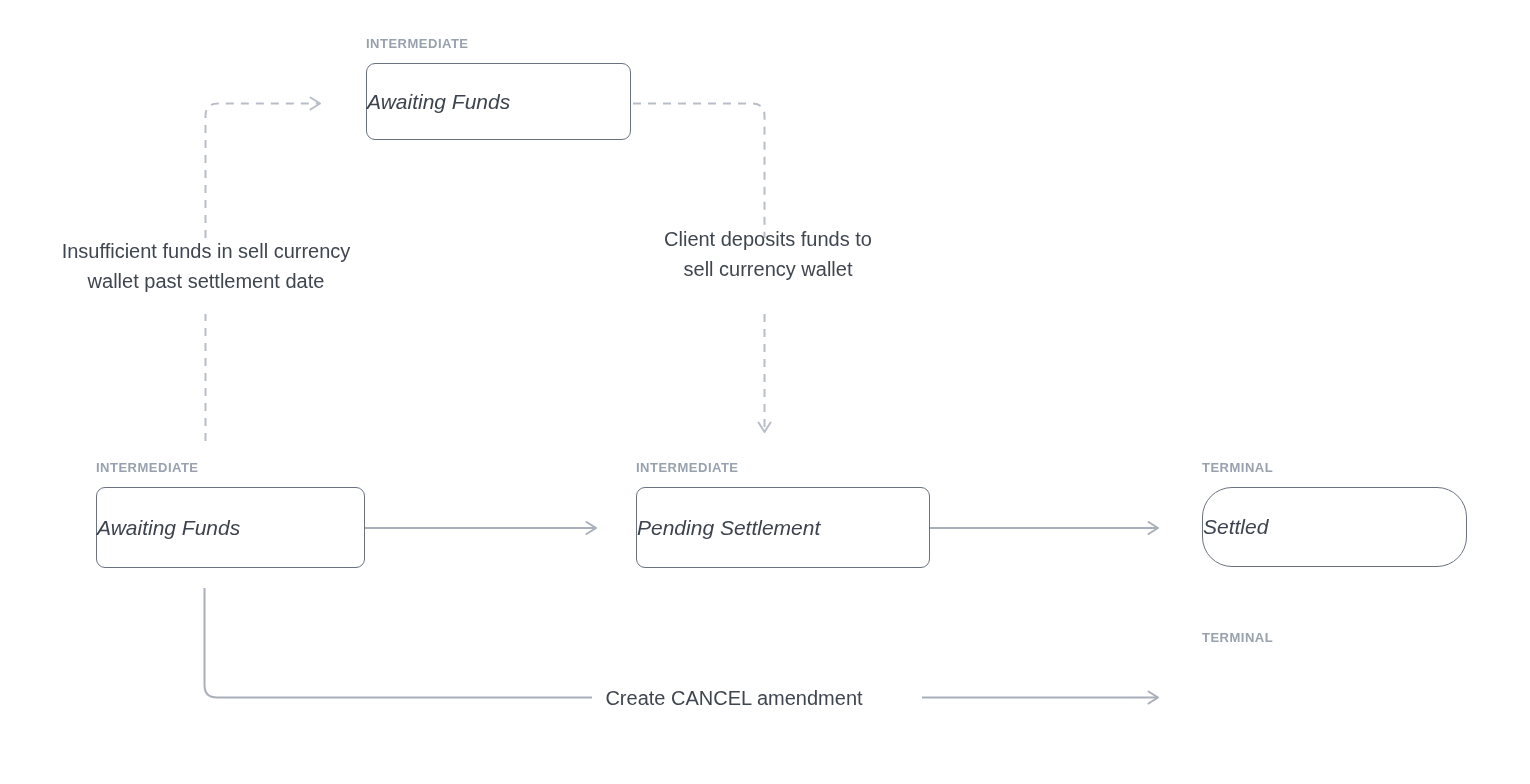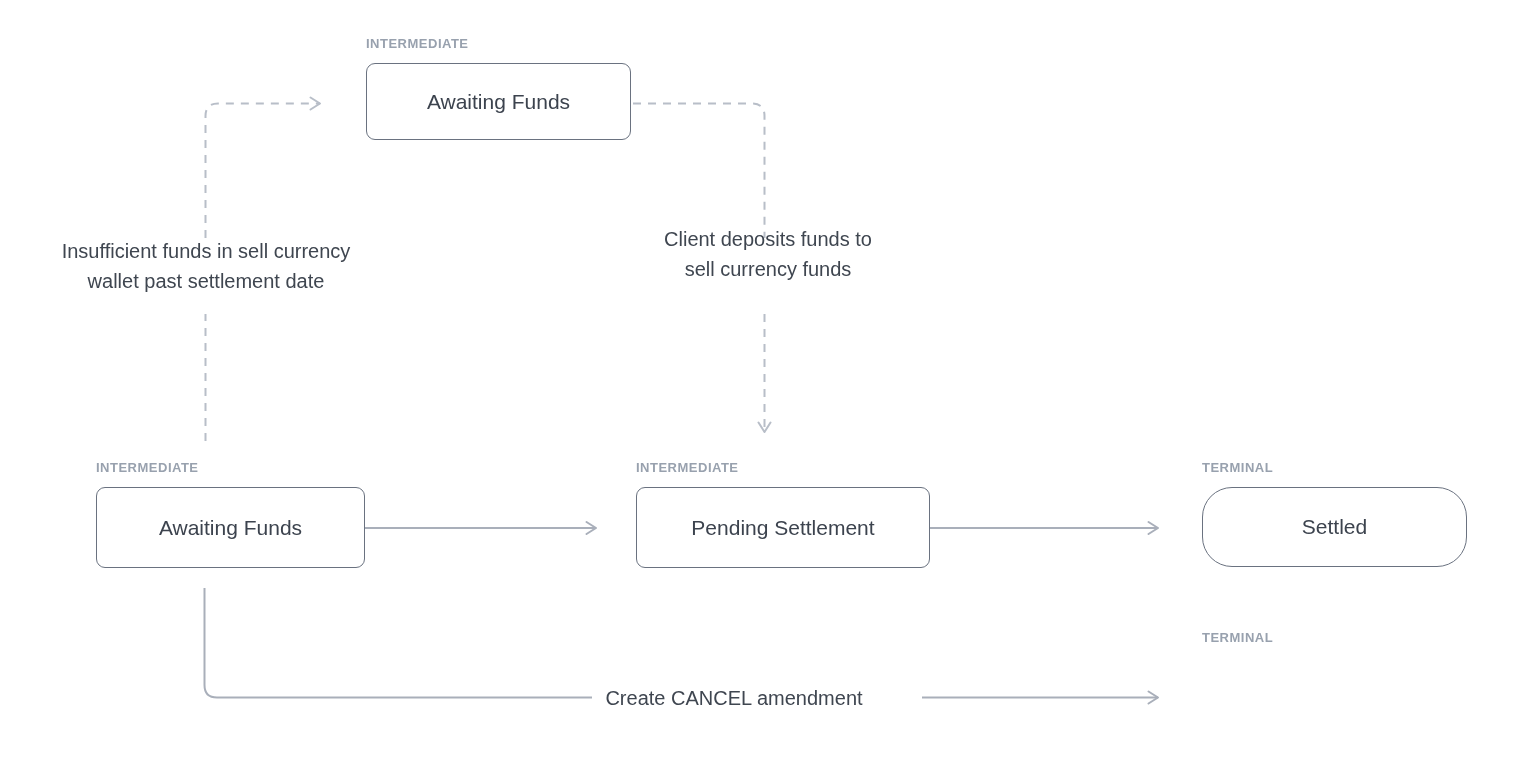--- a/index.html
+++ b/index.html
@@ -24,22 +24,22 @@
   .arrowhead.solid{stroke:var(--solid_line);}
   .arrowhead.dashed{stroke:var(--dashed_line);}
 
   .node{position:absolute;padding-left:23px;}
   .node-category{
     font-size:13px;font-weight:700;letter-spacing:0.5px;color:var(--category_text);
     text-transform:uppercase;margin-bottom:11px;line-height:16px;
   }
   .node-box{
     box-sizing:border-box;border:1.5px solid var(--box_border);border-radius:9px;
-    background:var(--canvas_bg);display:flex;align-items:center;justify-content:center;
-    font-size:21px;color:var(--box_text);
+    background:var(--canvas_bg);display:flex;align-items:center;justify-content:flex-start;
+    font-size:21px;color:var(--box_text);font-style:italic;
   }
   .edge-label{
     position:absolute;width:420px;text-align:center;color:var(--edge_label_text);
     font-size:20px;line-height:30px;
   }
 </style>
 </head>
 <body>
 
 <div class="canvas">
@@ -100,20 +100,20 @@
     <div class="node-category">TERMINAL</div>
   </div>
 
   <div class="edge-label" style="left:-4px;top:236px;">
     <div>Insufficient funds in sell currency</div>
     <div>wallet past settlement date</div>
   </div>
 
   <div class="edge-label" style="left:558px;top:224px;">
     <div>Client deposits funds to</div>
-    <div>sell currency funds</div>
+    <div>sell currency wallet</div>
   </div>
 
   <div class="edge-label" style="left:524px;top:683px;">
     <div>Create CANCEL amendment</div>
   </div>
 
 </div>
 
 </body></html>

